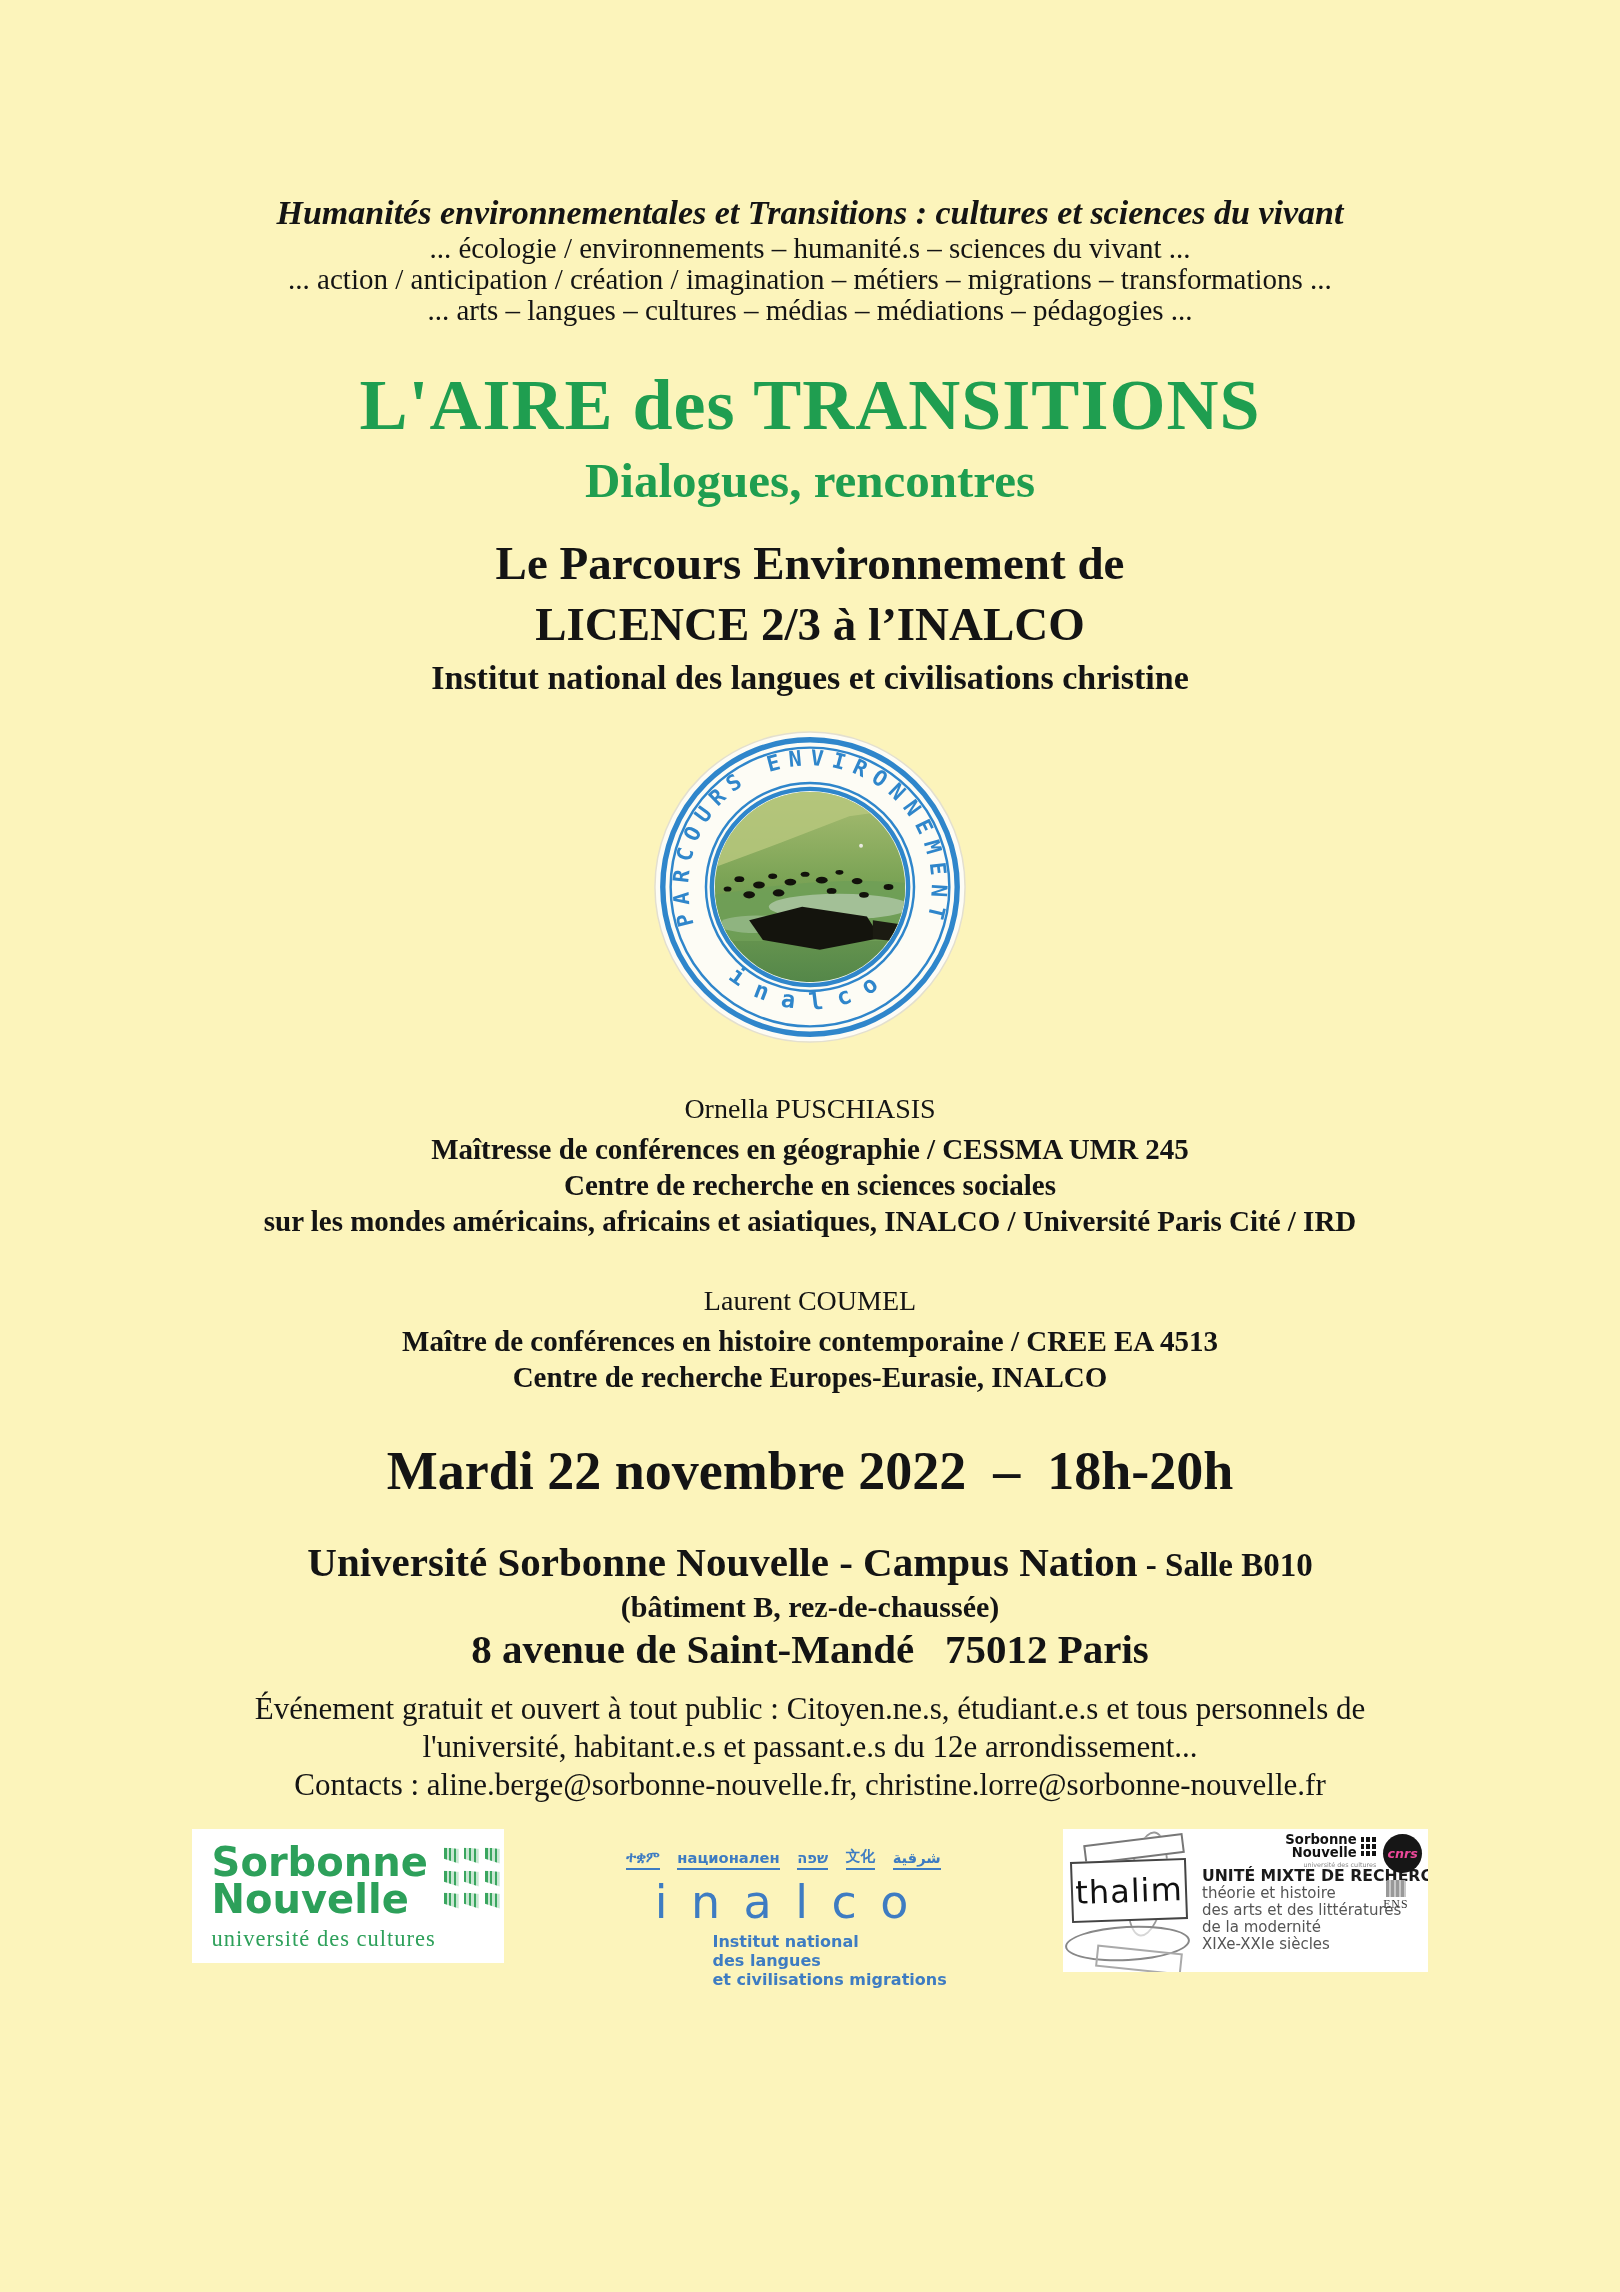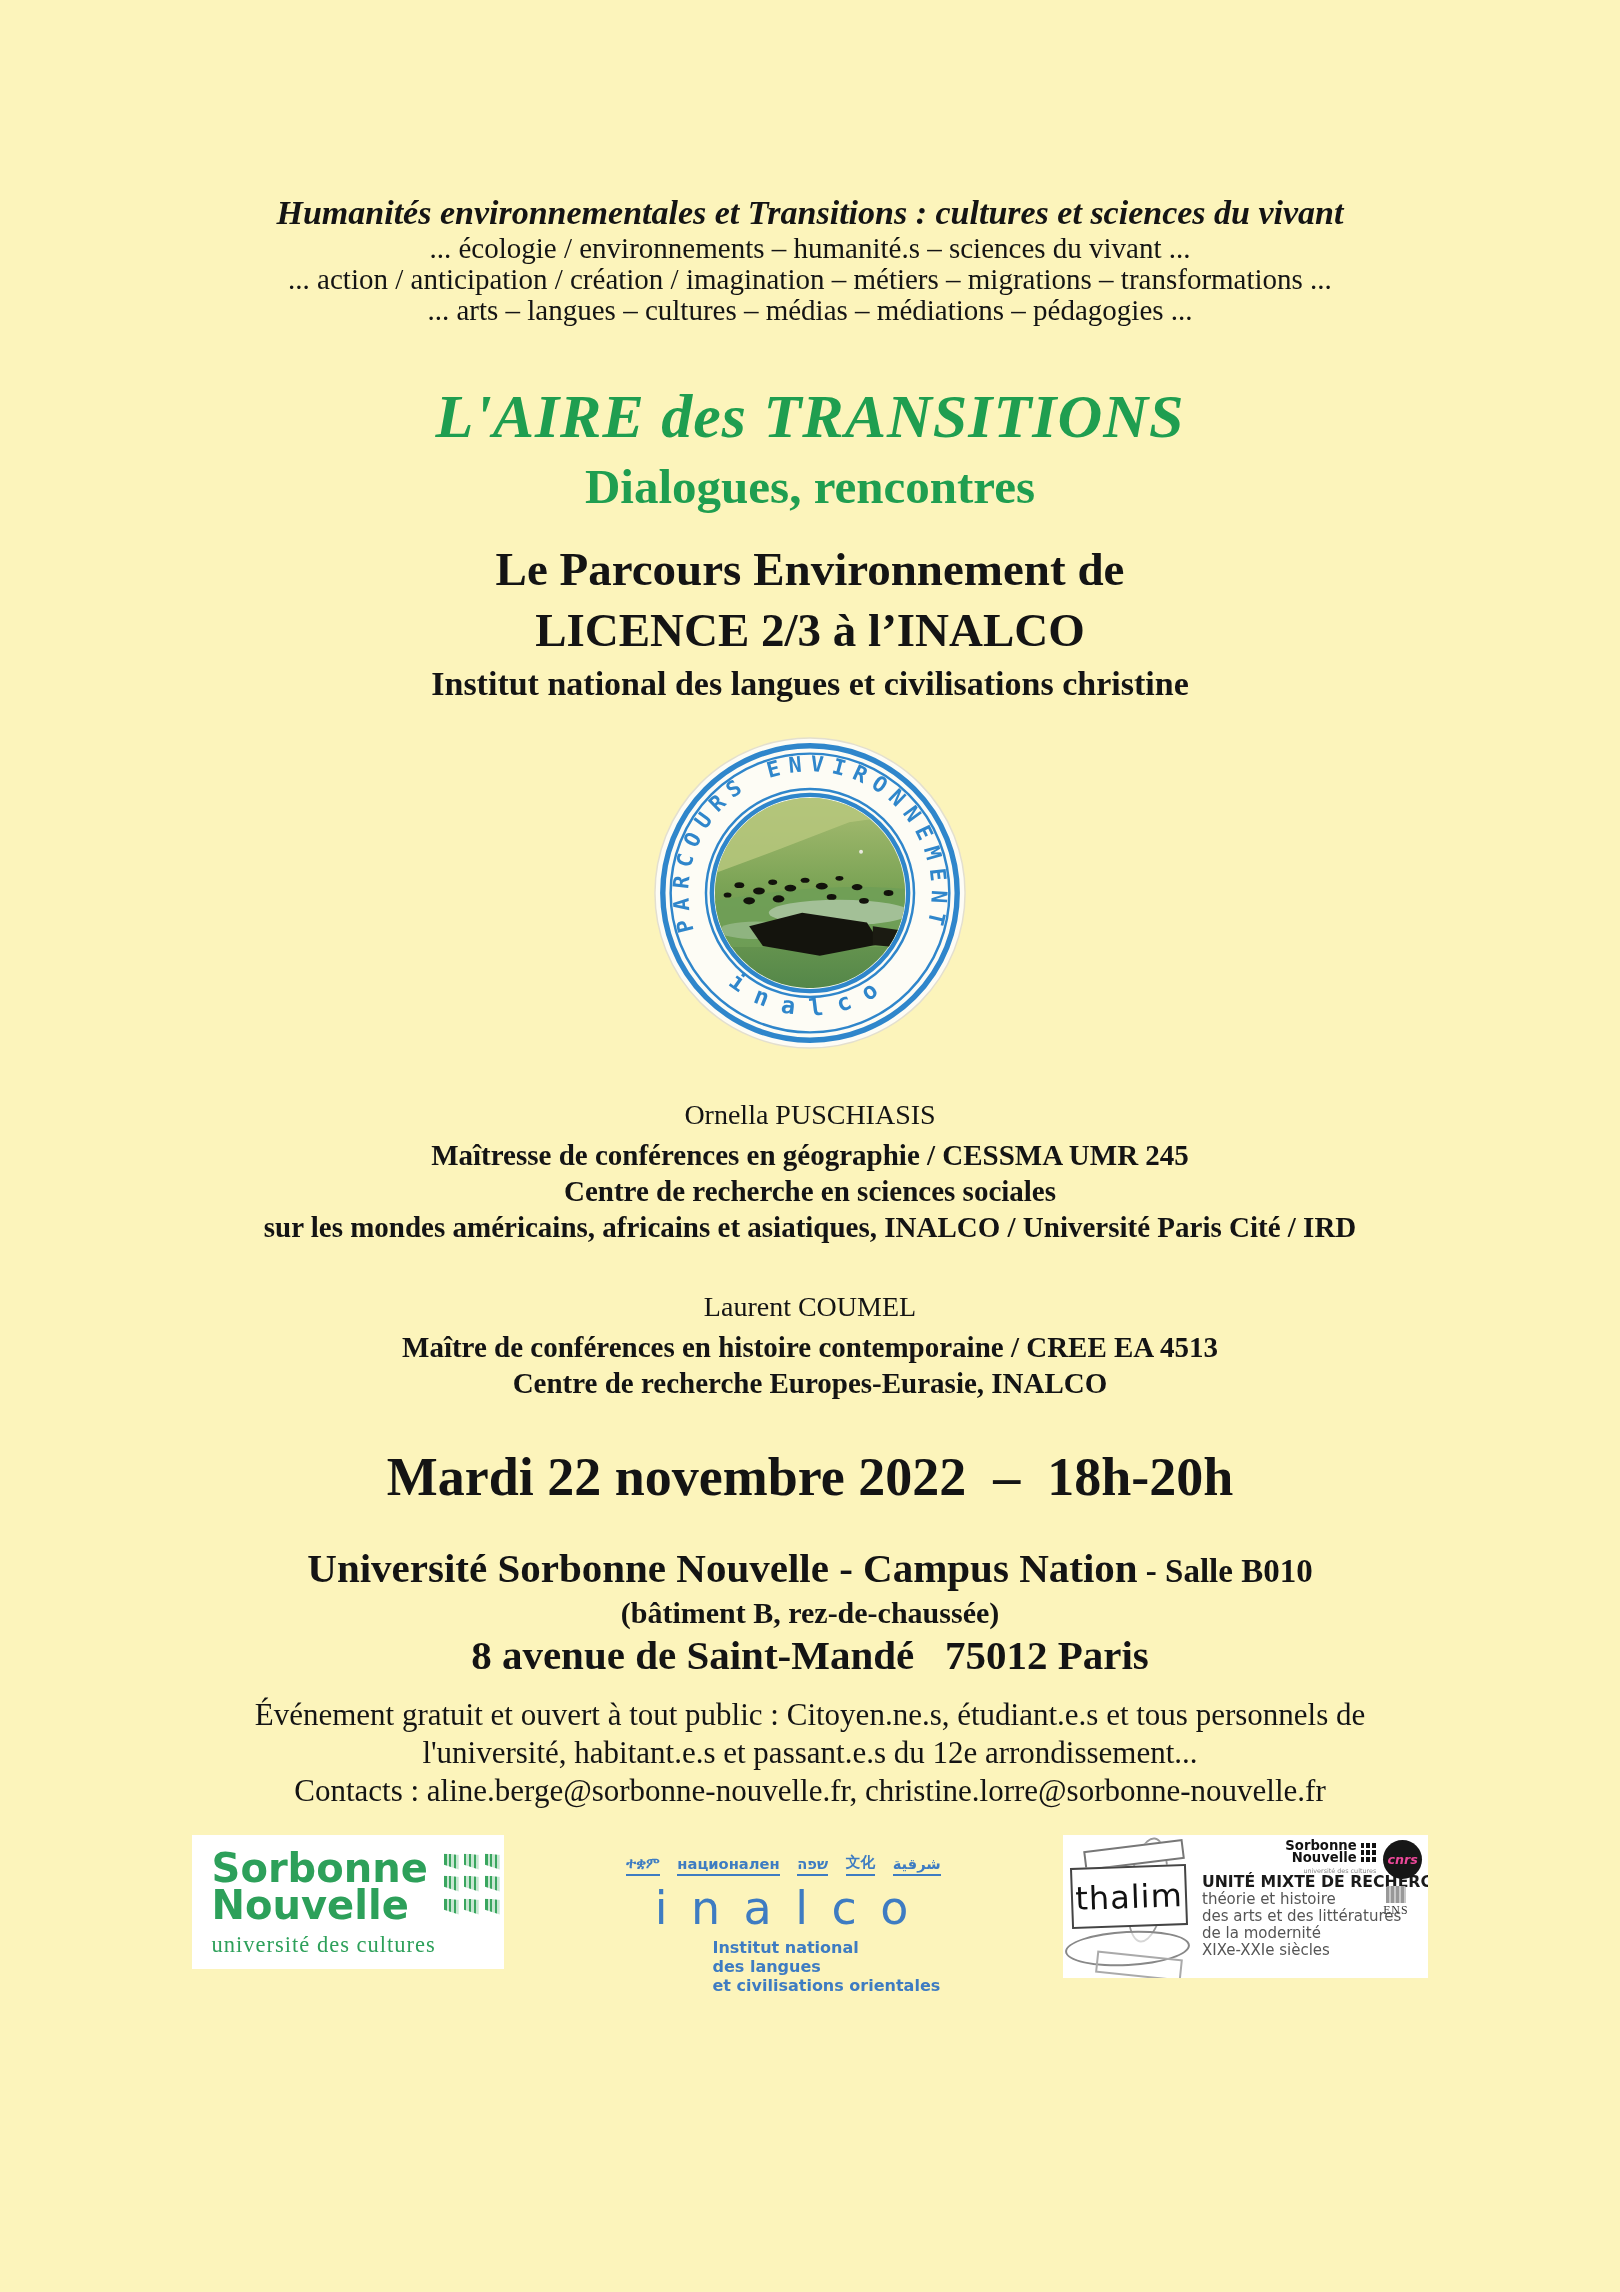--- a/index.html
+++ b/index.html
@@ -19,21 +19,21 @@
     background:var(--bg);
     font-family:"Liberation Serif", serif;
     color:var(--ink);
     overflow:hidden;
     padding-top:192px;
   }
   .center{text-align:center;}
   .motto{font-size:34px;font-weight:bold;font-style:italic;line-height:41px;}
   .kw{font-size:29px;line-height:31px;}
   .kw:first-of-type{margin-top:5.9px;}
-  .main-title{margin-top:59px;font-size:62px;font-weight:bold;line-height:1.02;color:var(--green);letter-spacing:1px;font-style:italic;}
+  .main-title{margin-top:43px;font-size:72px;font-weight:bold;line-height:1.02;color:var(--green);letter-spacing:1px;}
   .subtitle{margin-top:9.8px;font-size:49px;font-weight:bold;color:var(--green);}
   .h-table{margin-top:45px;font-size:55px;font-weight:bold;}
   .parcours{margin-top:24px;font-size:47px;font-weight:bold;line-height:61px;}
   .institute{font-size:34px;font-weight:bold;line-height:45px;}
   .badge-wrap{width:316px;height:316px;margin:29px auto 0;}
   .badge-wrap svg{width:100%;height:100%;display:block;}
   .badge-arc{font-family:"DejaVu Sans Mono", monospace;font-weight:bold;fill:var(--badge-blue);}
   .speaker1{margin-top:41px;}
   .speaker2{margin-top:39px;}
   .sp-name{font-size:28px;font-weight:normal;line-height:45px;}
@@ -224,21 +224,21 @@
         <span class="in-script">ተቋም</span>
         <span class="in-script">национален</span>
         <span class="in-script">שפה</span>
         <span class="in-script">文化</span>
         <span class="in-script">شرقية</span>
       </div>
       <div class="in-name">inalco</div>
       <div class="in-sub">
         <div>Institut national</div>
         <div>des langues</div>
-        <div>et civilisations orientales</div>
+        <div>et civilisations migrations</div>
       </div>
     </div>
 
     <div class="thalim-box">
       <div class="th-art">
         <div class="th-ovalv"></div>
         <div class="th-r1"></div>
         <div class="th-oval"></div>
         <div class="th-r3"></div>
         <div class="th-main">thalim</div>

